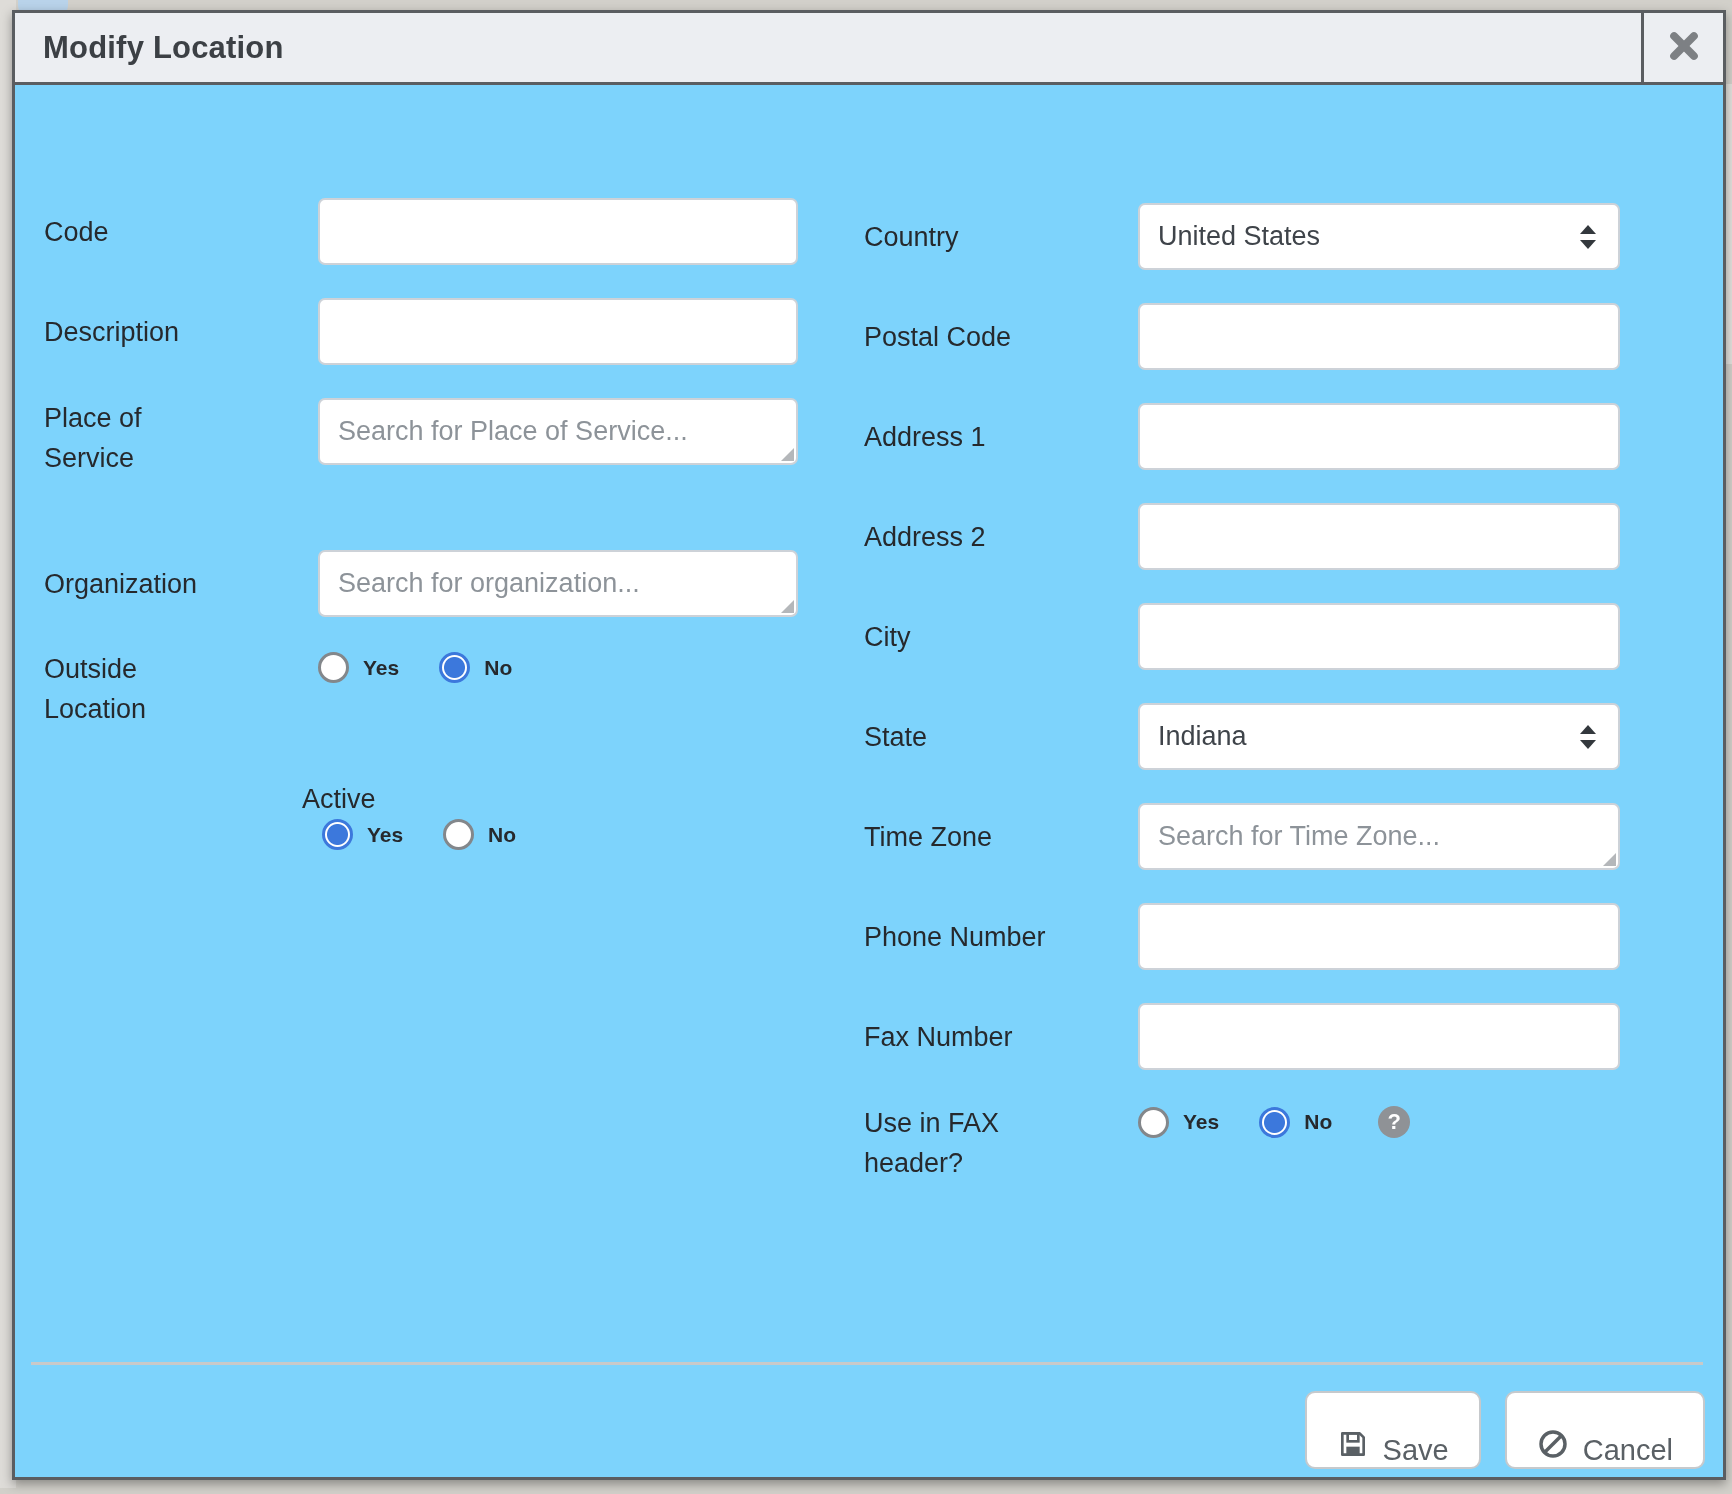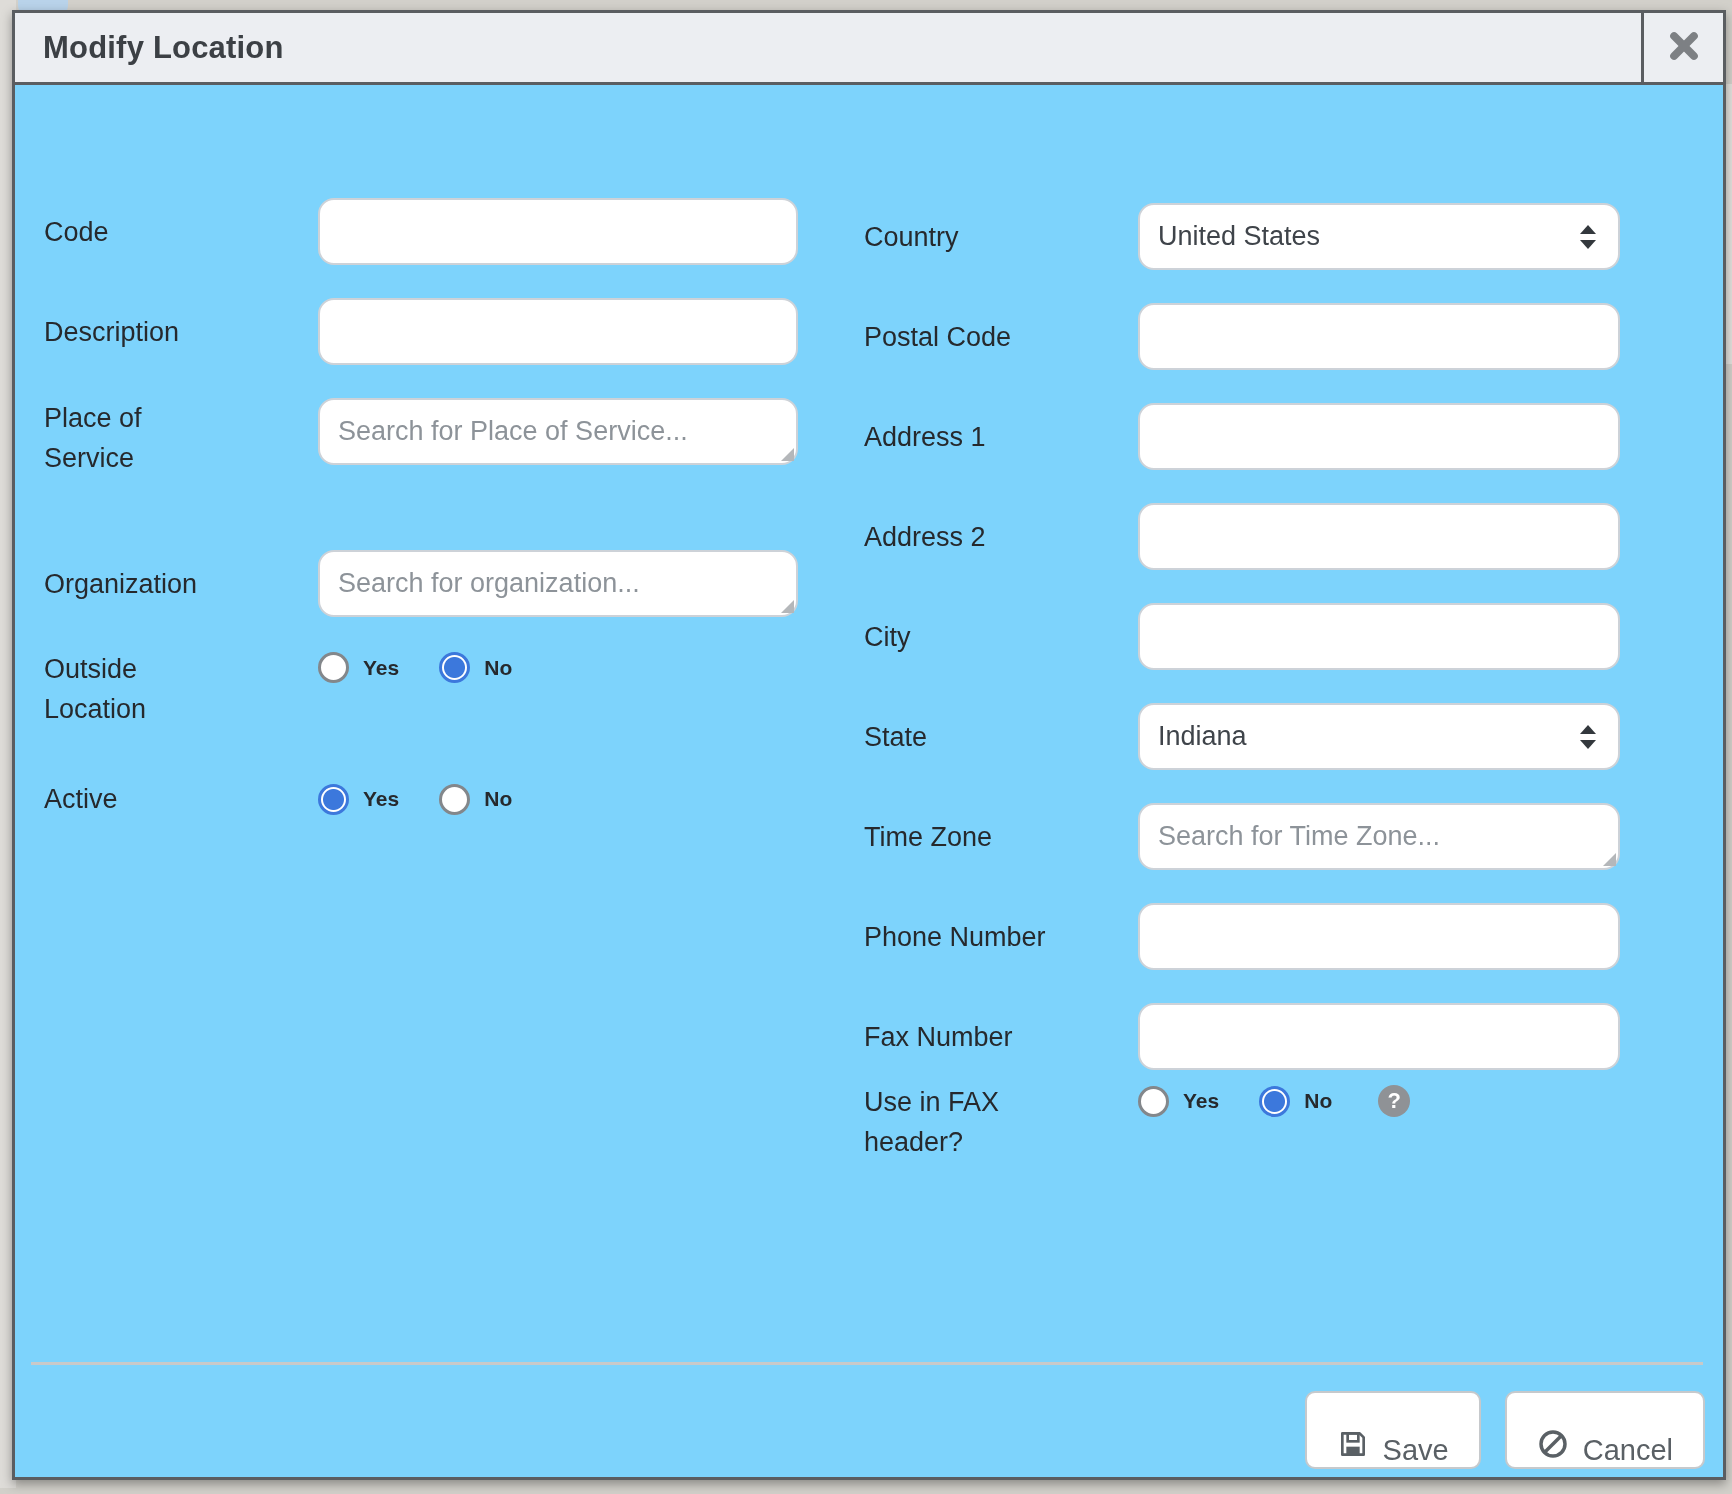--- a/index.html
+++ b/index.html
@@ -57,21 +57,21 @@
   .col-right .field-label { width:210px; margin-right:64px; }
 
   .ctl { position:relative; flex:0 0 auto; }
   .col-left  .ctl { width:480px; }
   .col-right .ctl { width:482px; }
 
   .text-input, .search-input, .select-box {
     width:100%; height:67px;
     background:#fff;
     border:2px solid #cdd2d8;
-    border-radius:16px;
+    border-radius:7px;
     font-family:"Liberation Sans", sans-serif;
     font-size:27px; color:#3f444a;
     padding:16px 18px;
     outline:none;
   }
   .search-input::placeholder { color:#8d9399; opacity:1; }
   
   .corner-tri {
     position:absolute; right:4px; bottom:4px;
     width:0; height:0;
@@ -197,21 +197,21 @@
             <span class="radio-circle"></span>
             <span class="radio-text">Yes</span>
           </span>
           <span class="radio-opt">
             <span class="radio-circle selected"></span>
             <span class="radio-text">No</span>
           </span>
         </div>
       </div>
 
-      <div class="row" style="margin-top:50px;">
+      <div class="row" style="margin-top:50px;flex-direction:column;">
         <div class="field-label">Active</div>
         <div class="radio-strip">
           <span class="radio-opt">
             <span class="radio-circle selected"></span>
             <span class="radio-text">Yes</span>
           </span>
           <span class="radio-opt">
             <span class="radio-circle"></span>
             <span class="radio-text">No</span>
           </span>
@@ -284,21 +284,21 @@
       <div class="row">
         <div class="field-label">Phone Number</div>
         <div class="ctl"><input class="text-input" type="text" style=""></div>
       </div>
 
       <div class="row">
         <div class="field-label">Fax Number</div>
         <div class="ctl"><input class="text-input" type="text" style=""></div>
       </div>
 
-      <div class="row row-tall" style="margin-top:12px;">
+      <div class="row row-tall" style="margin-top:33px;">
         <div class="field-label">Use in FAX header?</div>
         <div class="radio-strip" style="margin-top:3px;">
           <span class="radio-opt">
             <span class="radio-circle"></span>
             <span class="radio-text">Yes</span>
           </span>
           <span class="radio-opt">
             <span class="radio-circle selected"></span>
             <span class="radio-text">No</span>
           </span>

